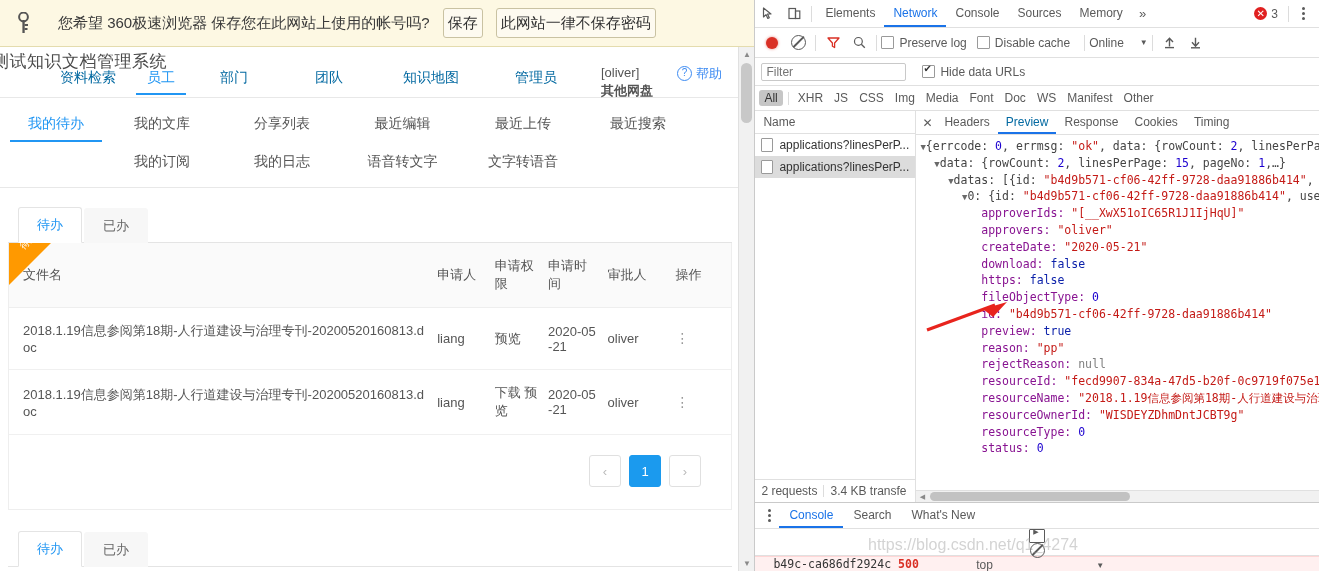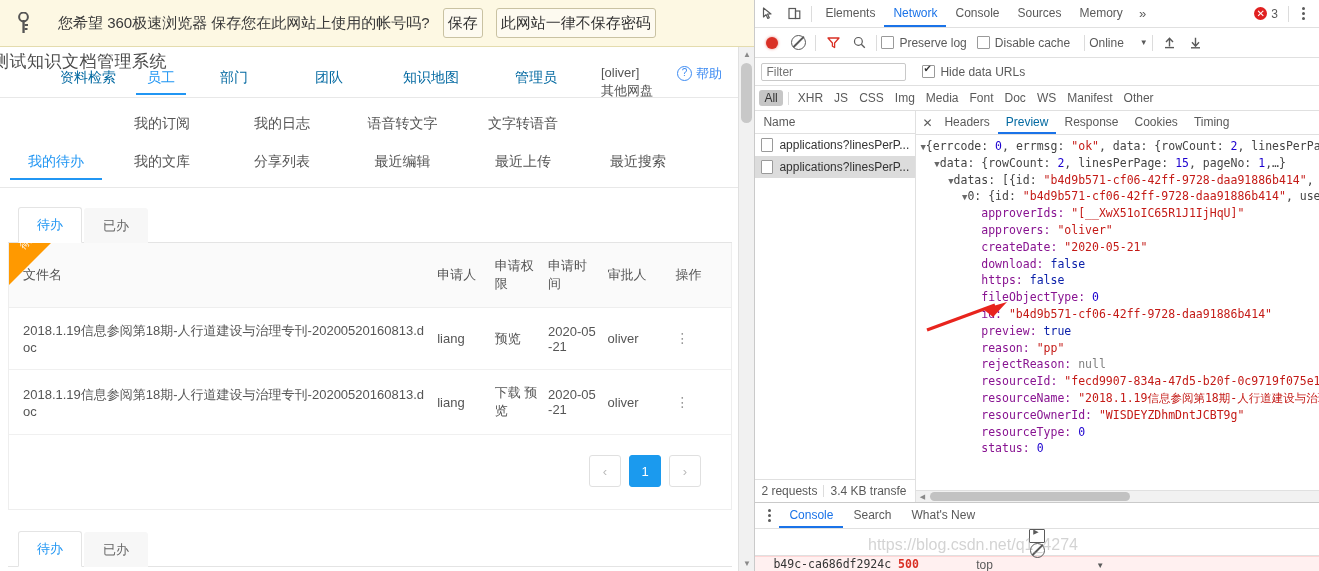--- a/index.html
+++ b/index.html
@@ -49,21 +49,21 @@
     font-size:14px;color:#0369a1;white-space:nowrap;cursor:pointer;text-align:center;
     padding-bottom:8px;position:relative;
   }
   .topnav-item.active{color:#2196f3;}
   .topnav-item.active:after{
     content:"";position:absolute;left:0;right:0;bottom:0;height:2px;background:#2196f3;
   }
   .hdr-right{position:absolute;right:18px;top:18px;display:flex;align-items:flex-start;white-space:nowrap;}
   .user-block{position:relative;width:74px;height:32px;font-size:13px;color:#555;}
   .user-name{position:absolute;left:0;top:0;white-space:nowrap;}
-  .user-sub{position:absolute;left:0;top:17px;white-space:nowrap;}
+  .user-sub{position:absolute;left:0;top:17px;white-space:nowrap;font-weight:bold;}
   .help-ico{
     width:13px;height:13px;border:1px solid #3d8bf2;border-radius:50%;color:#3d8bf2;
     font-size:10px;line-height:12px;text-align:center;margin:1px 4px 0 2px;flex:0 0 13px;
   }
   .help-txt{color:#3d8bf2;font-size:13px;cursor:pointer;}
 
   
   .subnav{position:relative;background:#fff;padding-top:10px;}
   .subnav-row{display:flex;align-items:center;height:38px;padding-left:10px;}
   .subnav-item{
@@ -282,33 +282,33 @@
             <span class="user-name">[oliver]</span>
             <span class="user-sub">其他网盘</span>
           </div>
           <div class="help-ico">?</div>
           <div class="help-txt">帮助</div>
         </div>
       </div>
 
       <div class="subnav">
         <div class="subnav-row">
-          <div class="subnav-item" style="width:92px"></div>
-          <div class="subnav-item" style="width:120px"><span>我的订阅</span></div>
-          <div class="subnav-item" style="width:120px"><span>我的日志</span></div>
-          <div class="subnav-item" style="width:121px"><span>语音转文字</span></div>
-          <div class="subnav-item" style="width:120px"><span>文字转语音</span></div>
-        </div>
-        <div class="subnav-row">
           <div class="subnav-item active" style="width:92px"><span>我的待办</span></div>
           <div class="subnav-item" style="width:120px"><span>我的文库</span></div>
           <div class="subnav-item" style="width:120px"><span>分享列表</span></div>
           <div class="subnav-item" style="width:121px"><span>最近编辑</span></div>
           <div class="subnav-item" style="width:120px"><span>最近上传</span></div>
           <div class="subnav-item" style="width:110px"><span>最近搜索</span></div>
+        </div>
+        <div class="subnav-row">
+          <div class="subnav-item" style="width:92px"></div>
+          <div class="subnav-item" style="width:120px"><span>我的订阅</span></div>
+          <div class="subnav-item" style="width:120px"><span>我的日志</span></div>
+          <div class="subnav-item" style="width:121px"><span>语音转文字</span></div>
+          <div class="subnav-item" style="width:120px"><span>文字转语音</span></div>
         </div>
         <div class="subnav-sep"></div>
       </div>
 
       <div class="card">
         <div class="card-tabs">
           <div class="card-tab active">待办</div>
           <div class="card-tab">已办</div>
         </div>
 

